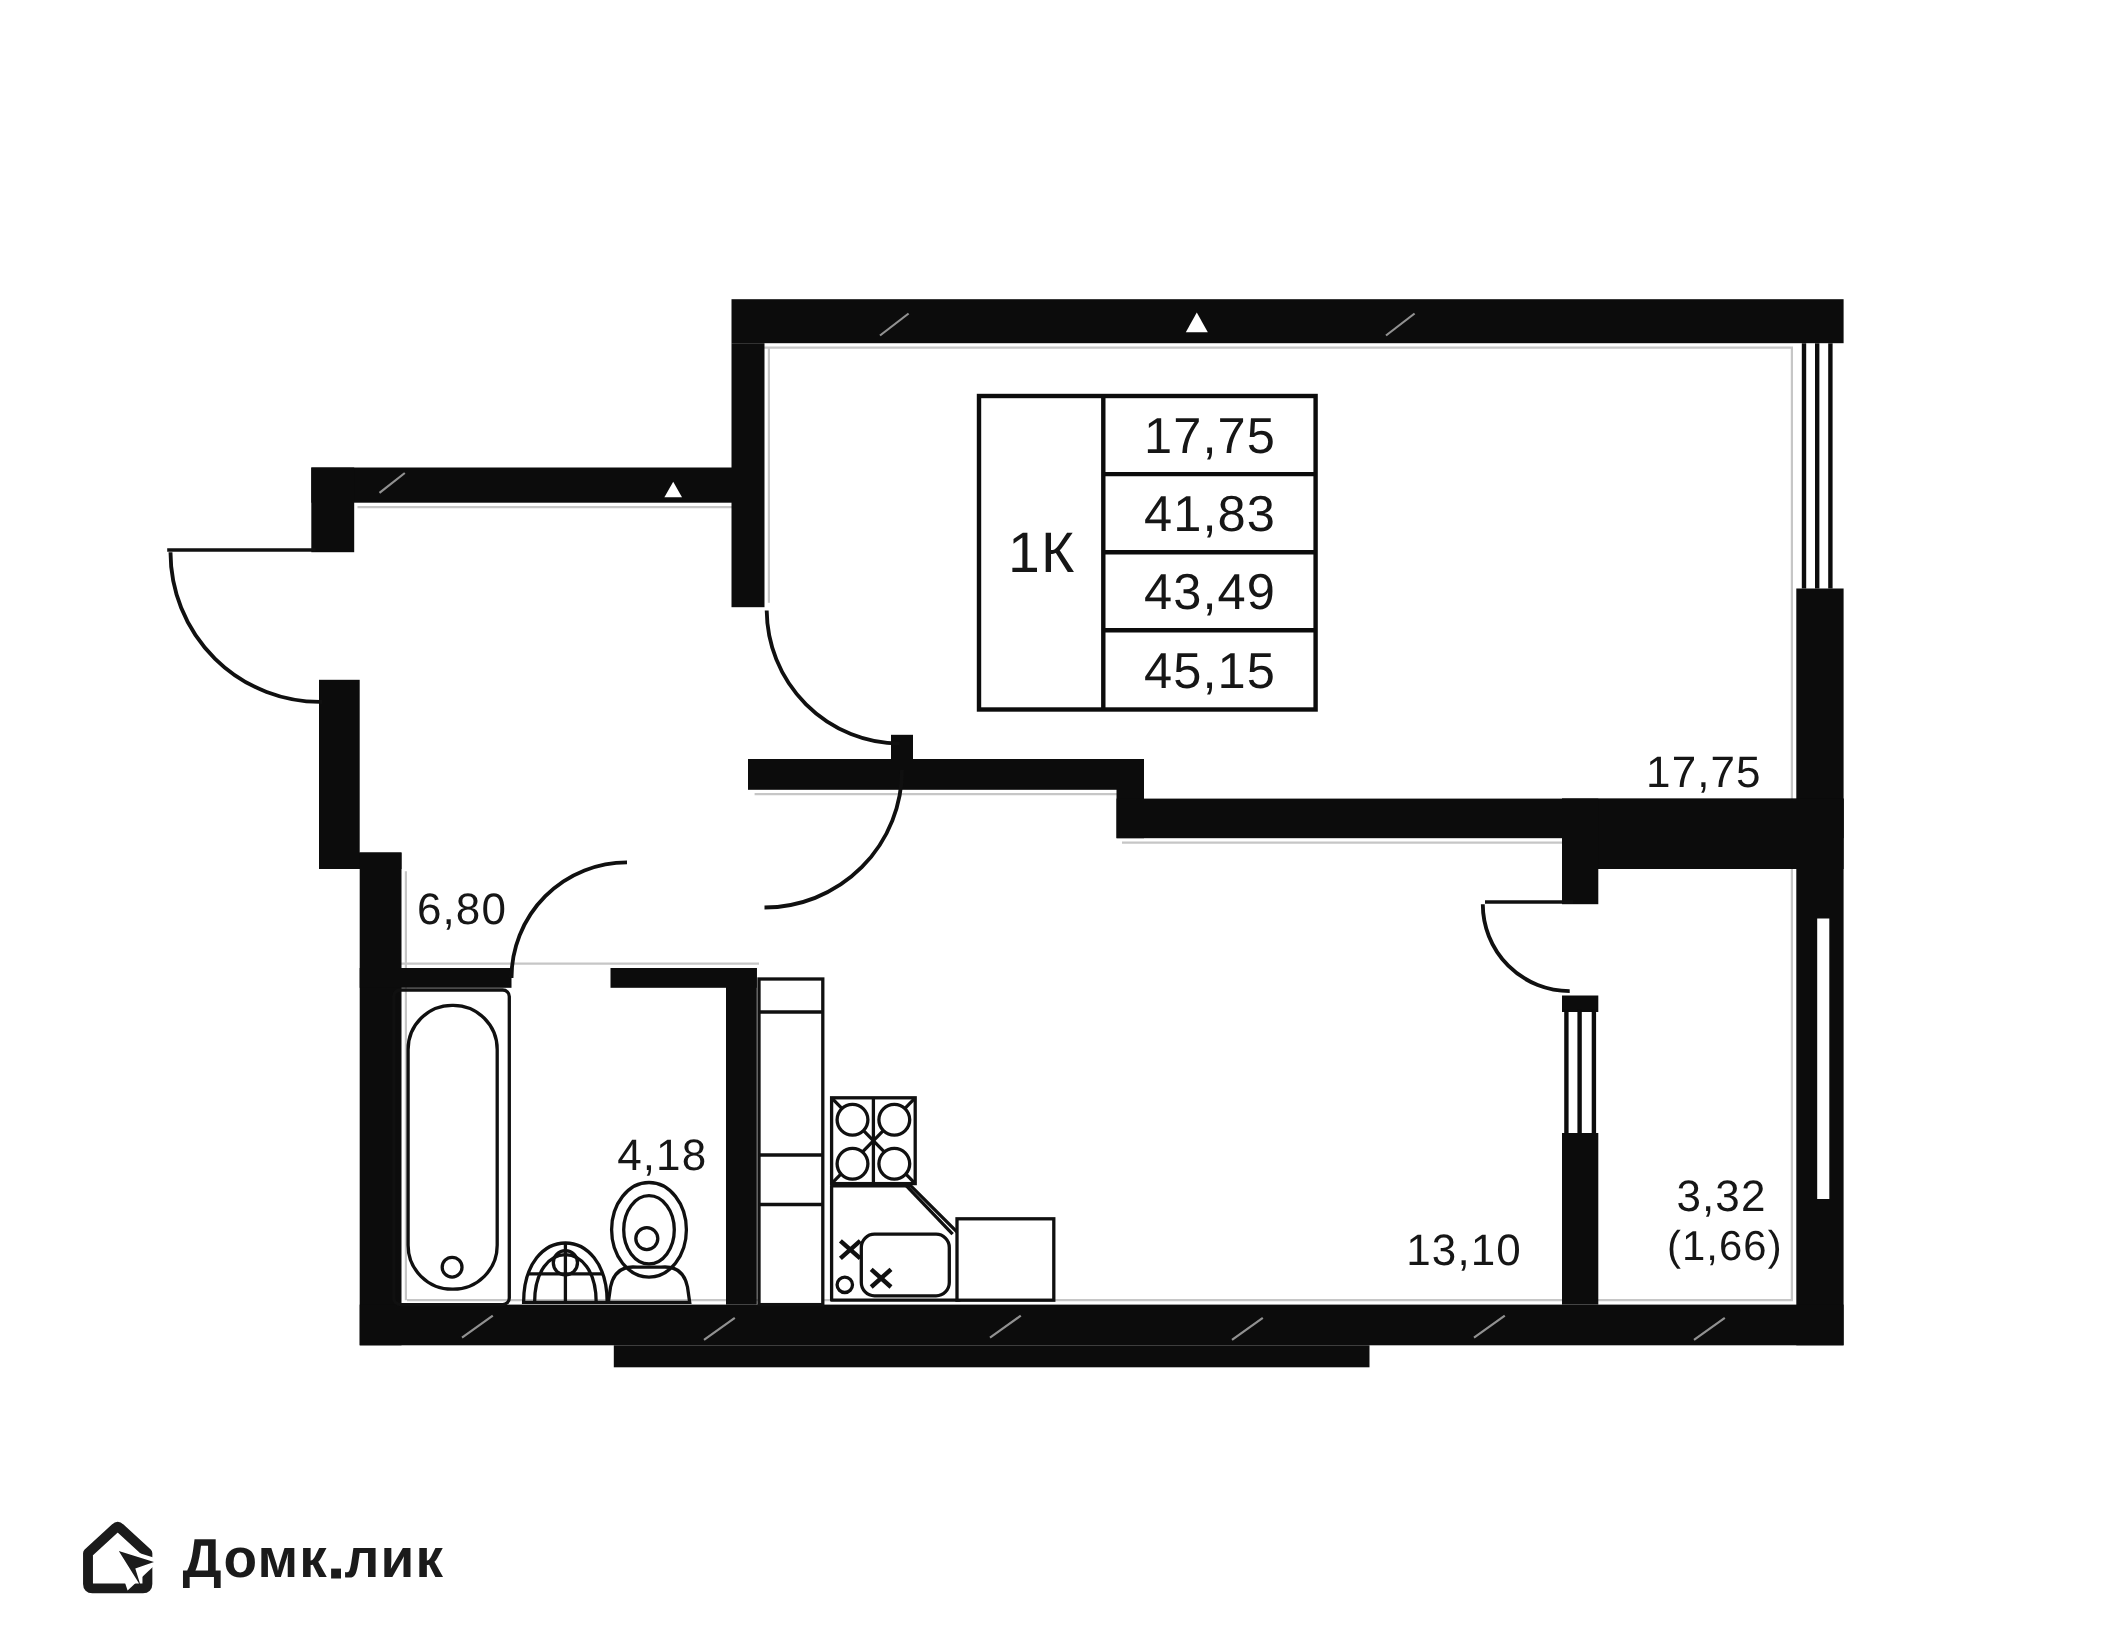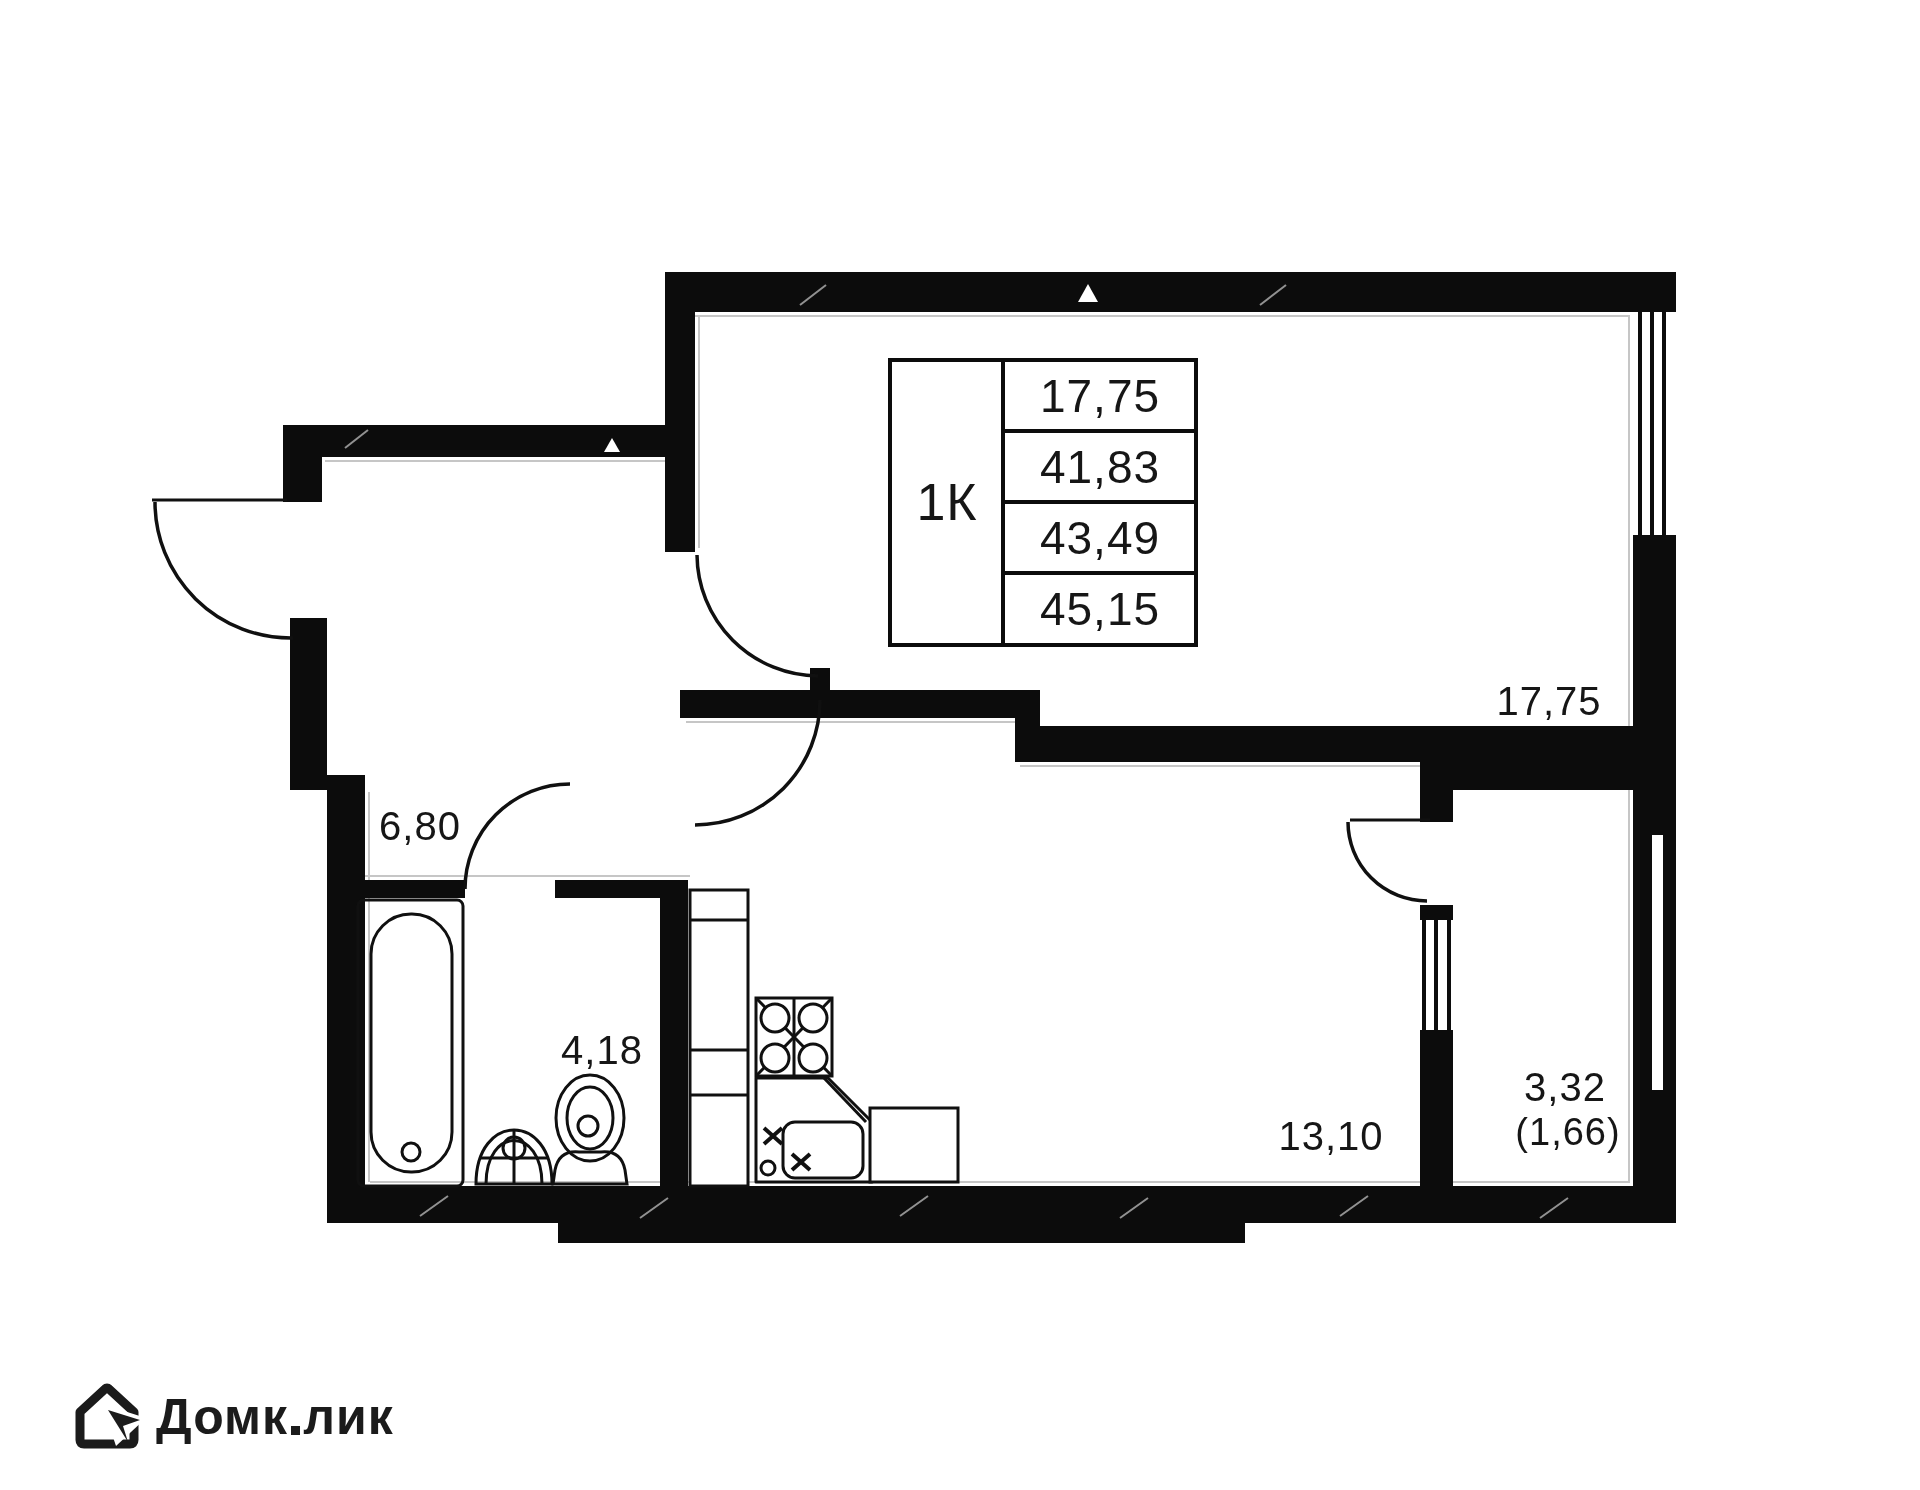--- a/index.html
+++ b/index.html
@@ -8,21 +8,21 @@
   .plan-svg{position:absolute;left:0;top:0;}
 
   
   text{font-family:"Liberation Sans",sans-serif;fill:#161616;}
   .room-label{font-size:40px;font-weight:500;letter-spacing:1px;paint-order:stroke;stroke:#ffffff;stroke-width:4px;}
   .room-label-small{font-size:38px;font-weight:500;letter-spacing:1px;paint-order:stroke;stroke:#ffffff;stroke-width:4px;}
   .table-num{font-size:46px;font-weight:400;letter-spacing:1px;}
   .table-type{font-size:52px;font-weight:400;letter-spacing:1px;}
 
   
-  .logo{position:absolute;left:66px;top:1378px;display:flex;align-items:center;gap:10px;}
+  .logo{position:absolute;left:66px;top:1378px;display:flex;align-items:center;gap:20px;}
   .logo-text{display:flex;align-items:baseline;font-weight:700;font-size:50px;color:#1b1b1b;
              letter-spacing:1px;line-height:1;}
   .logo-dot{width:9px;height:9px;background:#1b1b1b;margin:0 3px;align-self:flex-end;margin-bottom:7px;}
 </style>
 </head>
 <body>
 
 <div class="stage">
 
   <svg class="plan-svg" width="1920" height="1490" viewBox="0 0 1920 1490">

